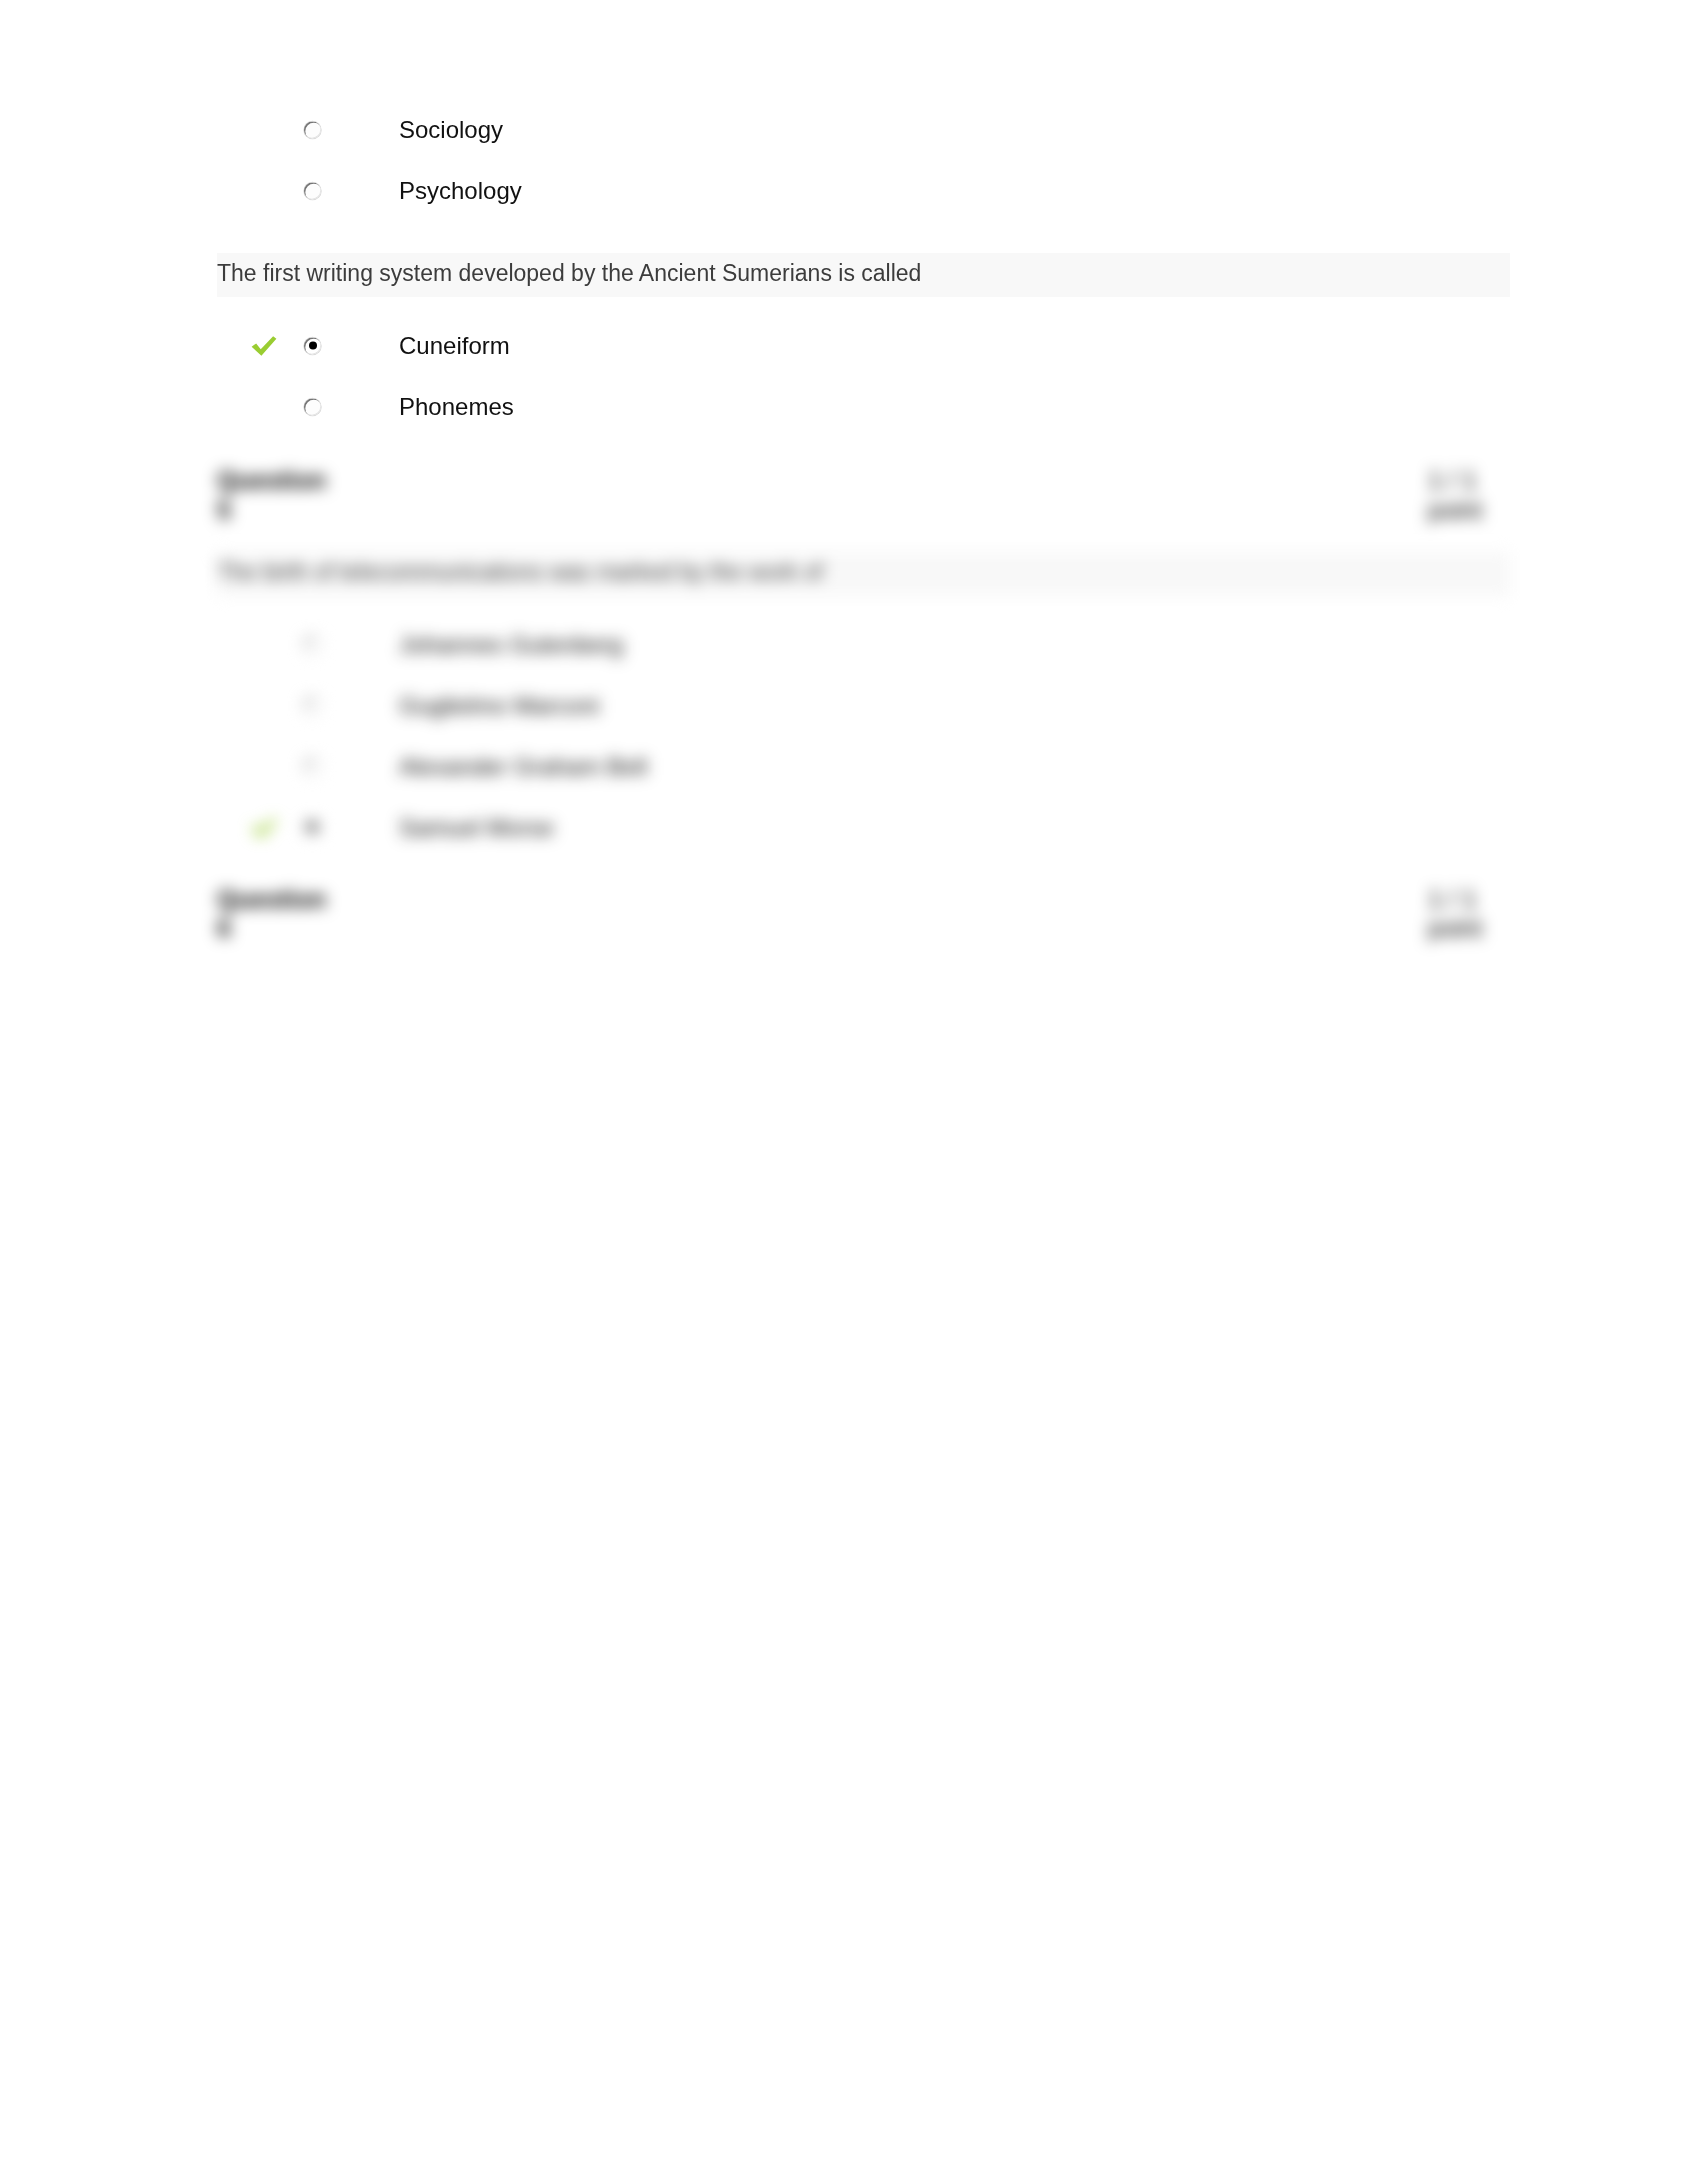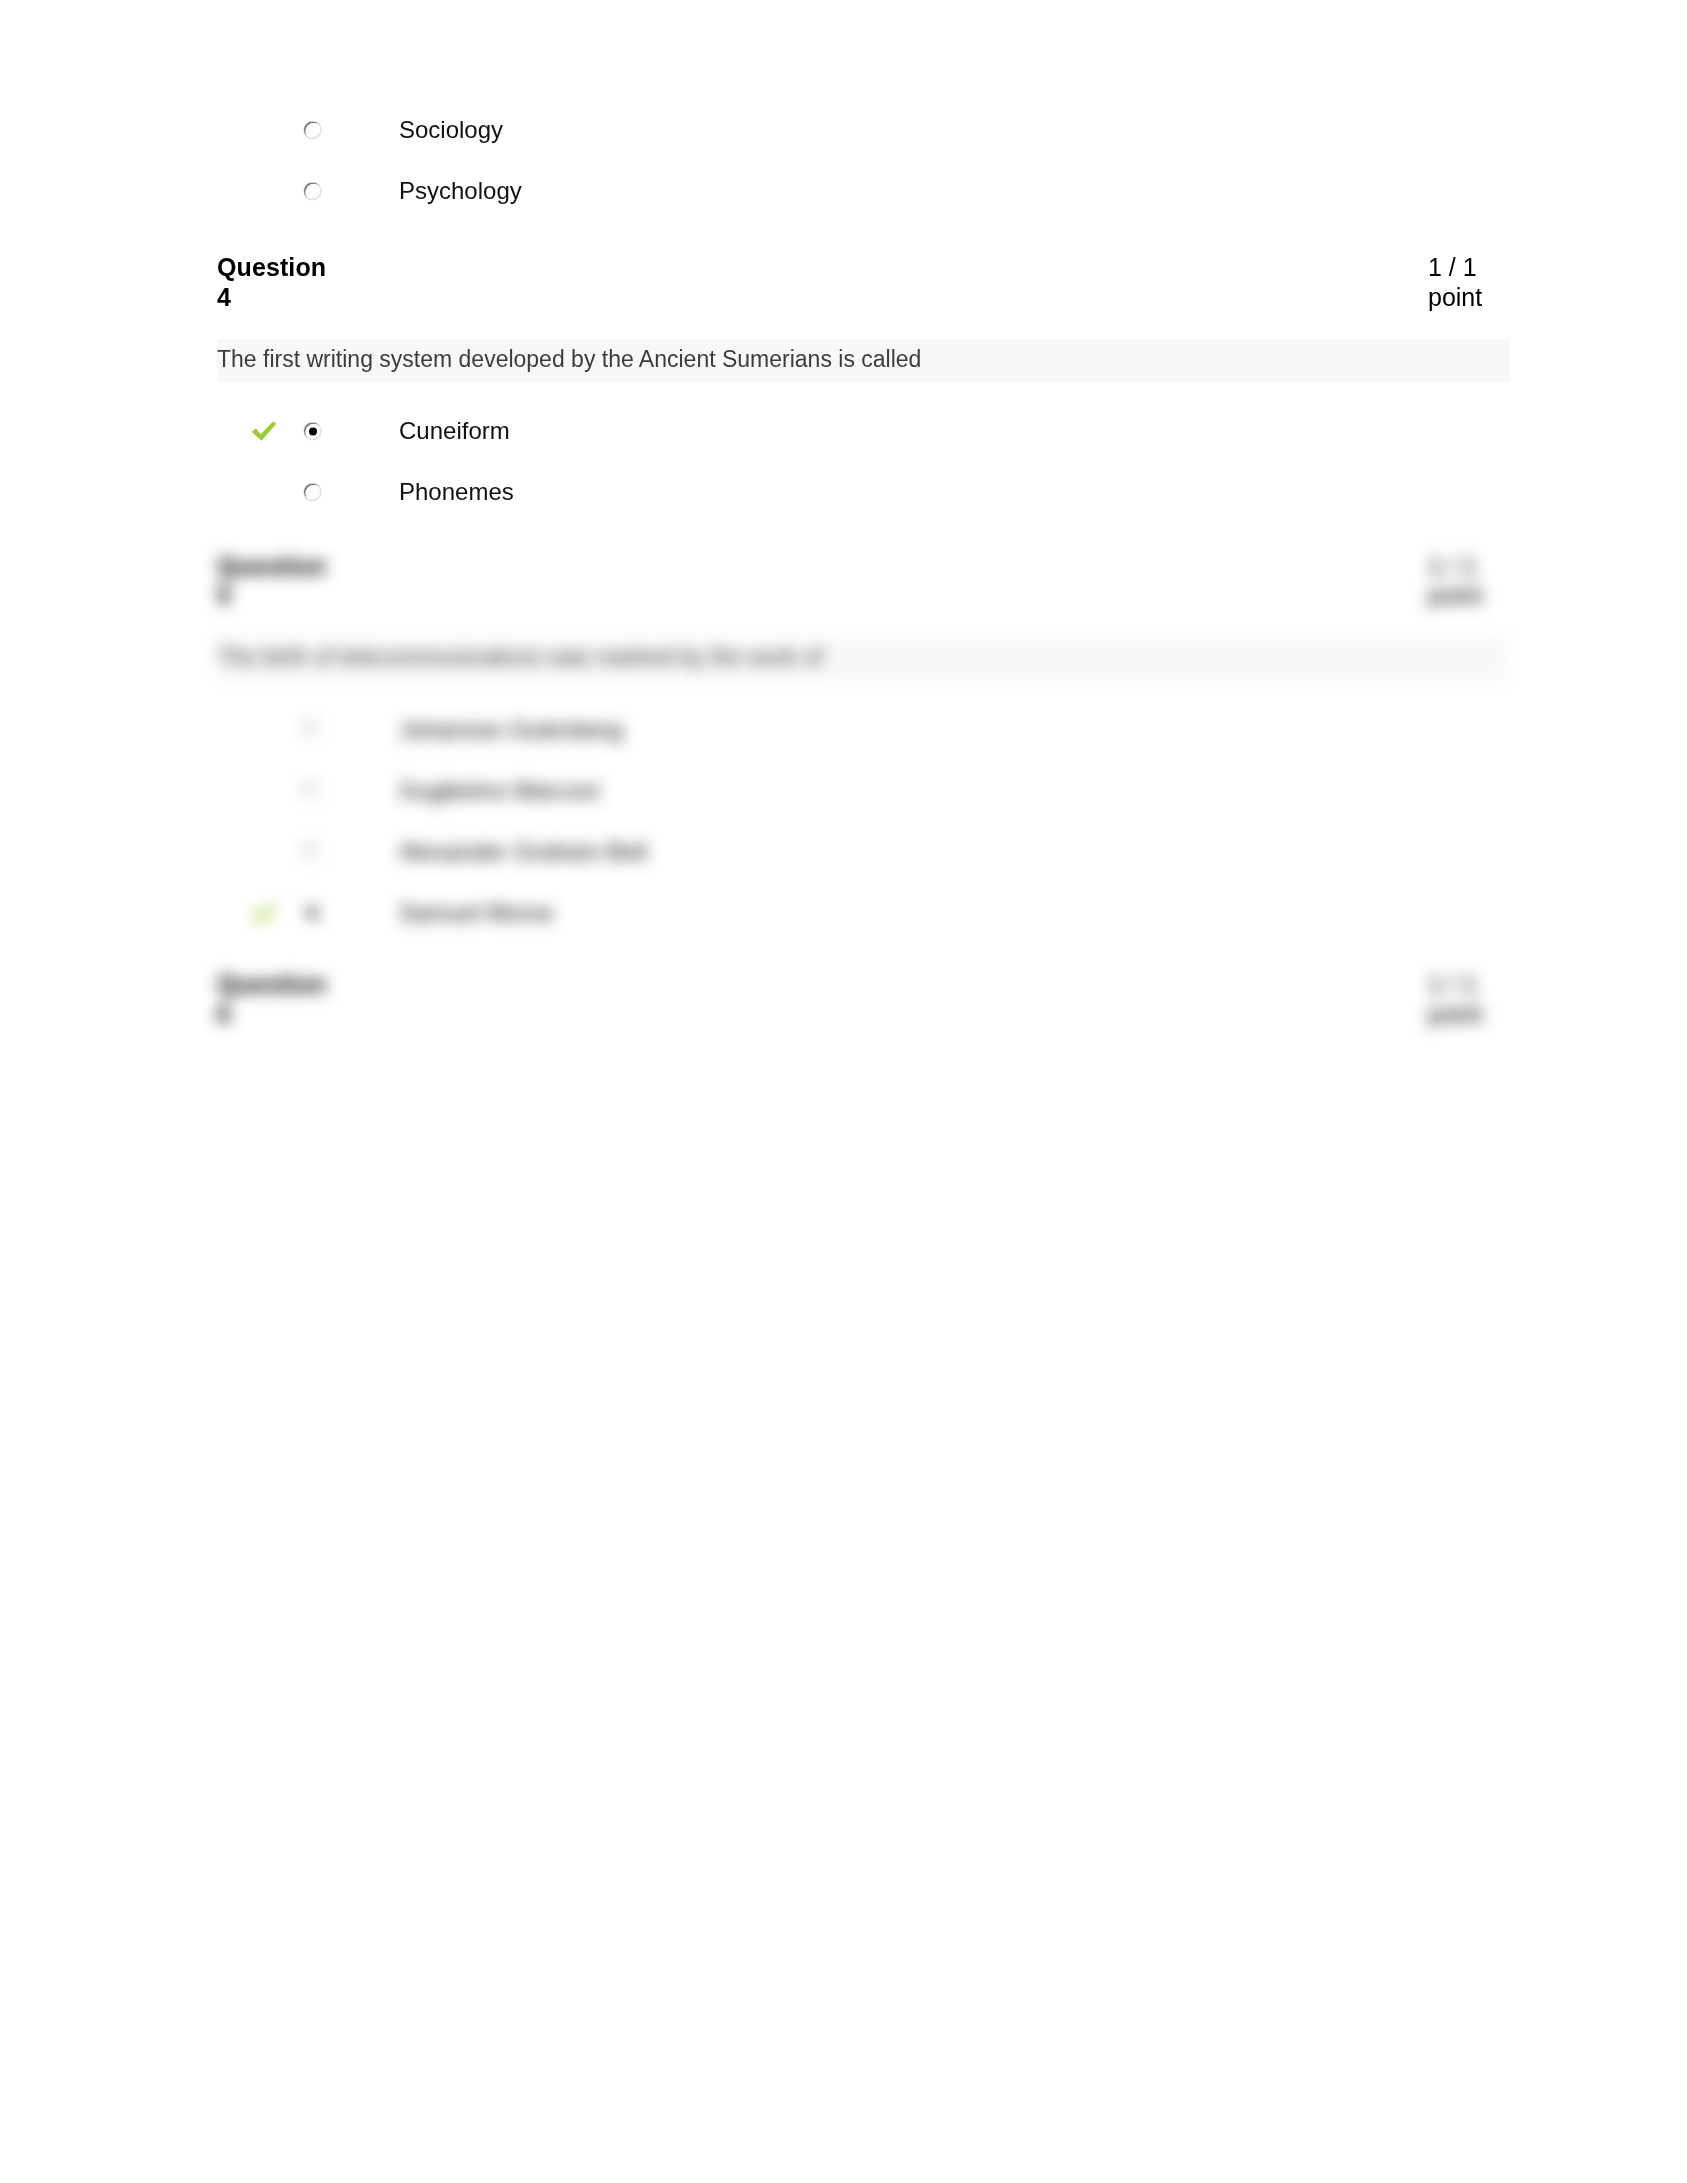--- a/index.html
+++ b/index.html
@@ -146,30 +146,20 @@
 
       <div class="option" style="margin-top:0px;">
         <span class="radio"></span>
         <span class="opt-label">Psychology</span>
       </div>
 
     </div>
 
     <div style="margin-top:32px;">
 
-      <div class="q-header">
-        <div class="q-label">
-          <span>Question</span><br>
-          <span>4</span>
-        </div>
-        <div class="q-points">
-          <span class="pts-line">1 / 1</span>
-          <span class="pts-line">point</span>
-        </div>
-      </div>
 
       <div class="q-prompt">The first writing system developed by the Ancient Sumerians is called</div>
 
       <div class="options">
 
 
         <div class="option" style="margin-top:0px;">
           <span class="opt-check">
             <svg width="30" height="30" viewBox="0 0 46 46">
               <path d="M4 24 L11 19 L18 28 L37 8 L42 12 L19 38 Z" fill="#9ACD32"></path>

